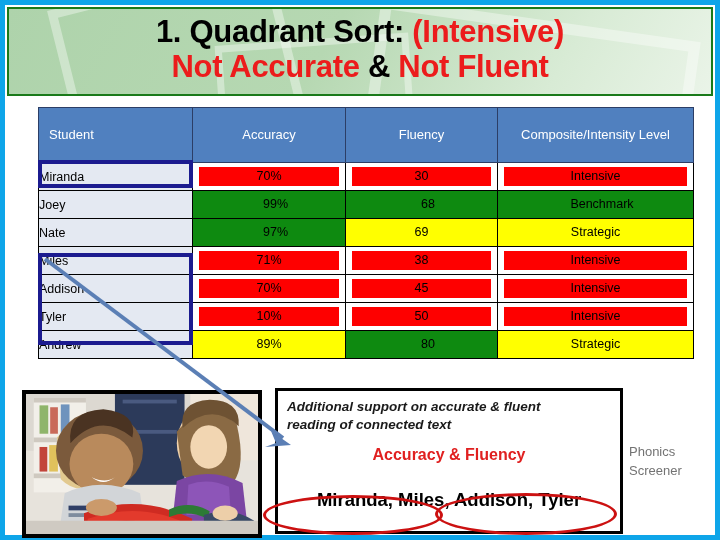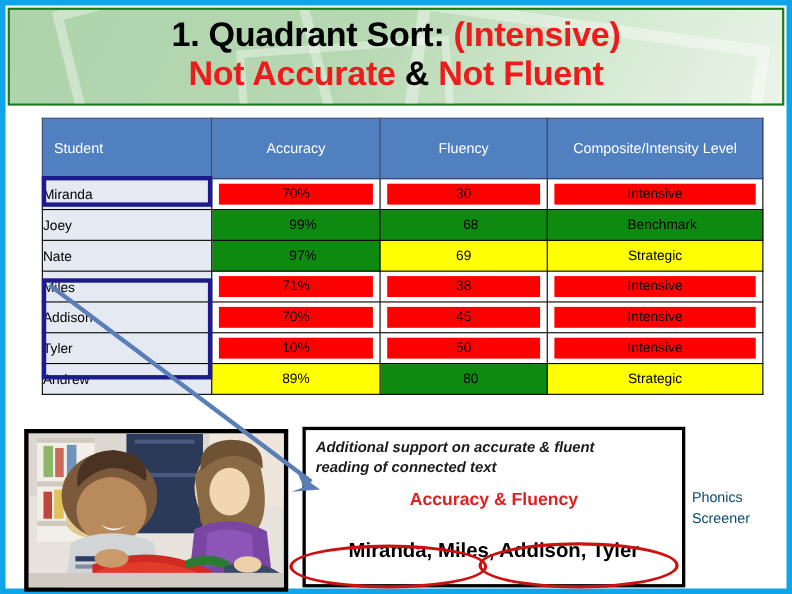--- a/index.html
+++ b/index.html
@@ -199,21 +199,21 @@
   }
   #ell-left  { left: 258px; top: 490px; width: 180px; height: 40px; }
   #ell-right { left: 430px; top: 488px; width: 182px; height: 42px; }
 
   
   #phonics-label {
     position: absolute;
     left: 624px; top: 438px;
     width: 84px;
     font-size: 13px;
-    color: #0c4a6e;
+    color: #737373;
     line-height: 1.45;
   }
 </style>
 </head>
 <body>
 
 <div id="slide">
 
   <div id="header-banner">
     <div class="wm wm1"></div>

